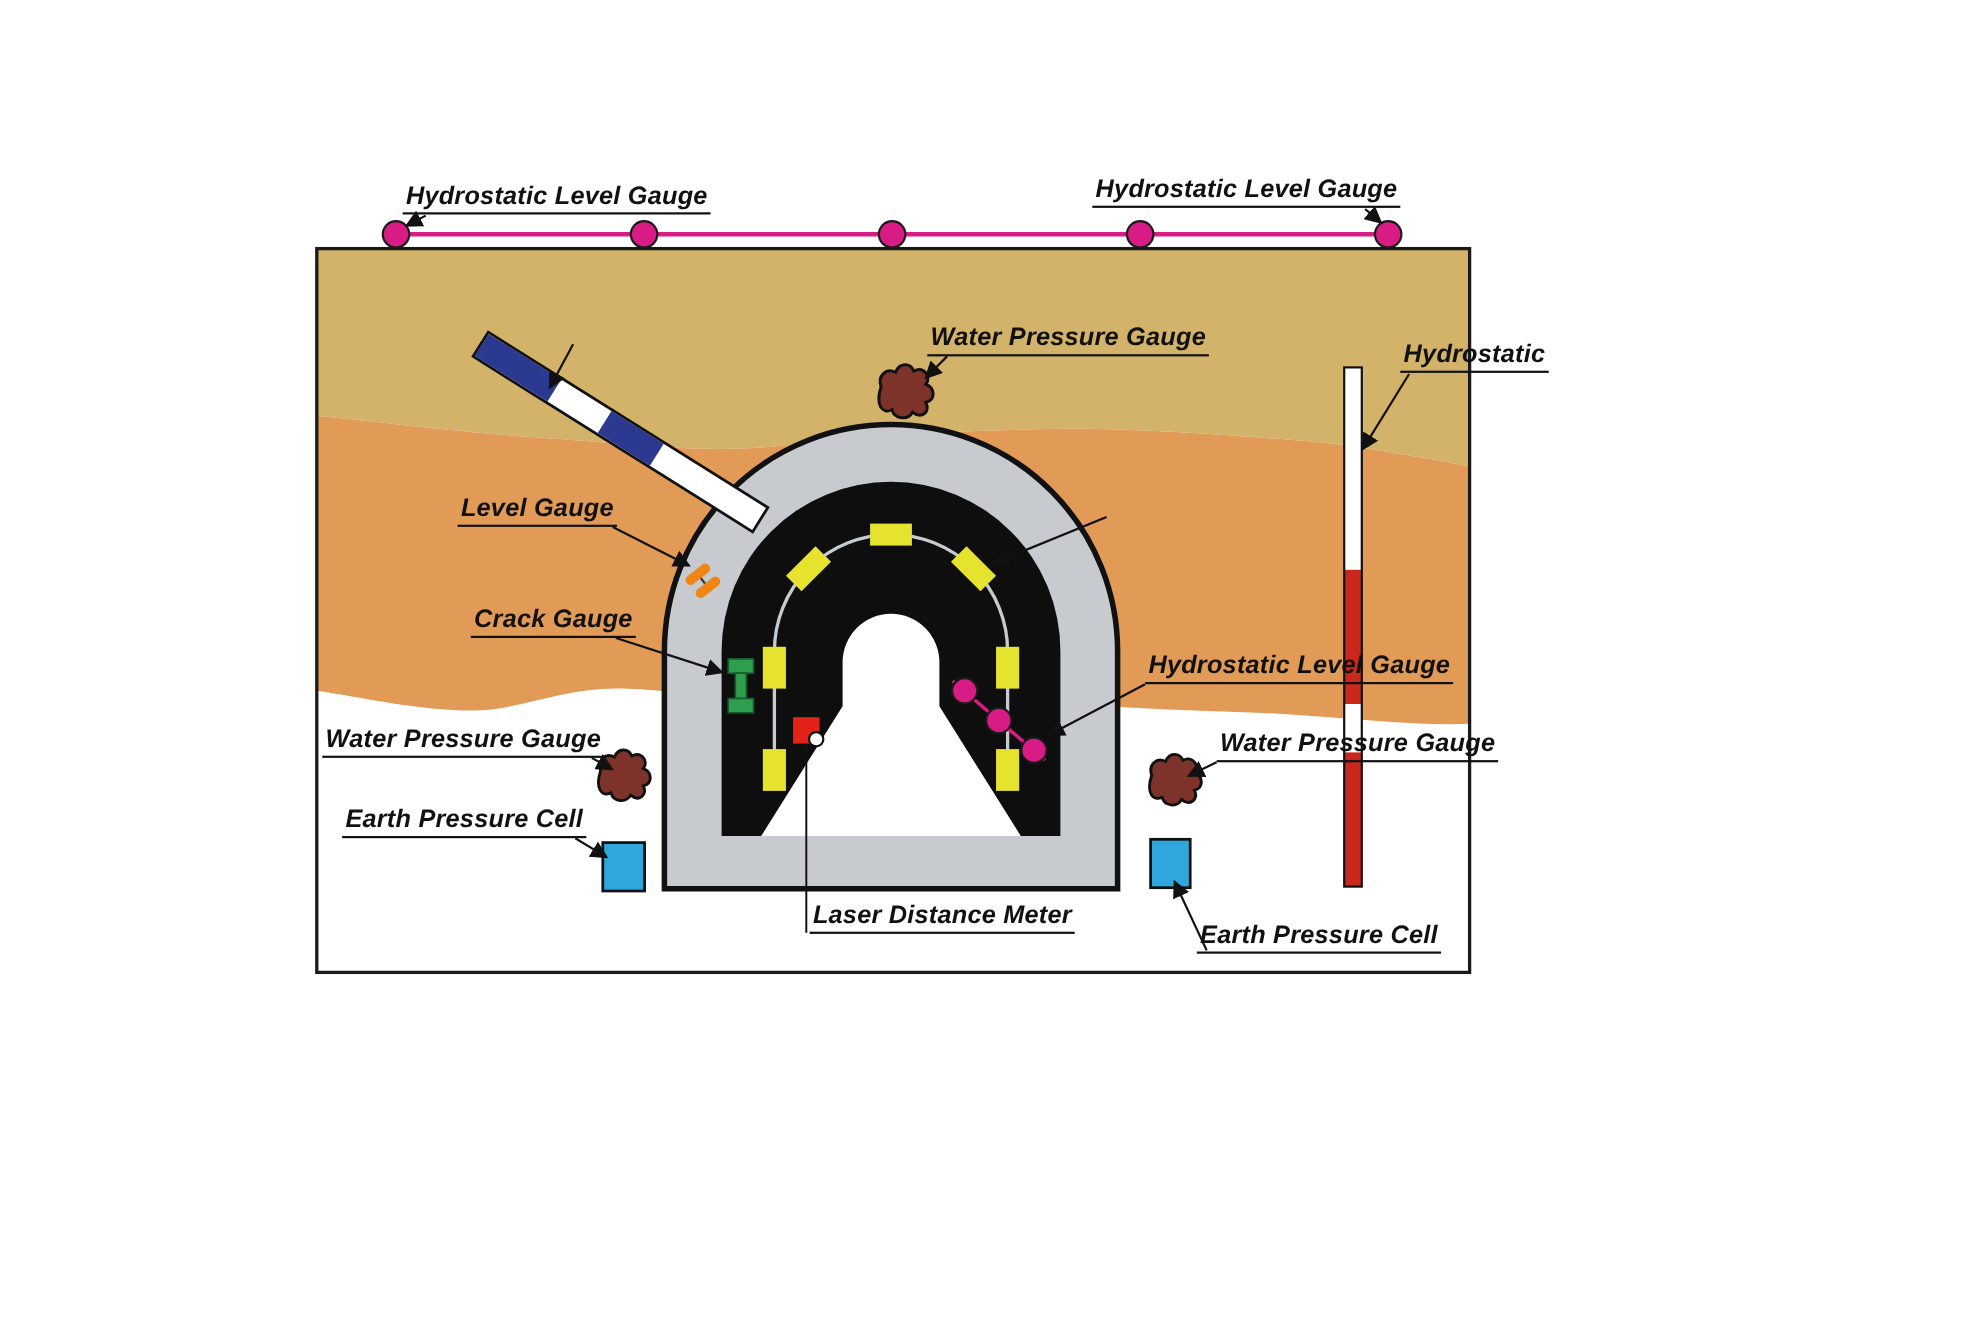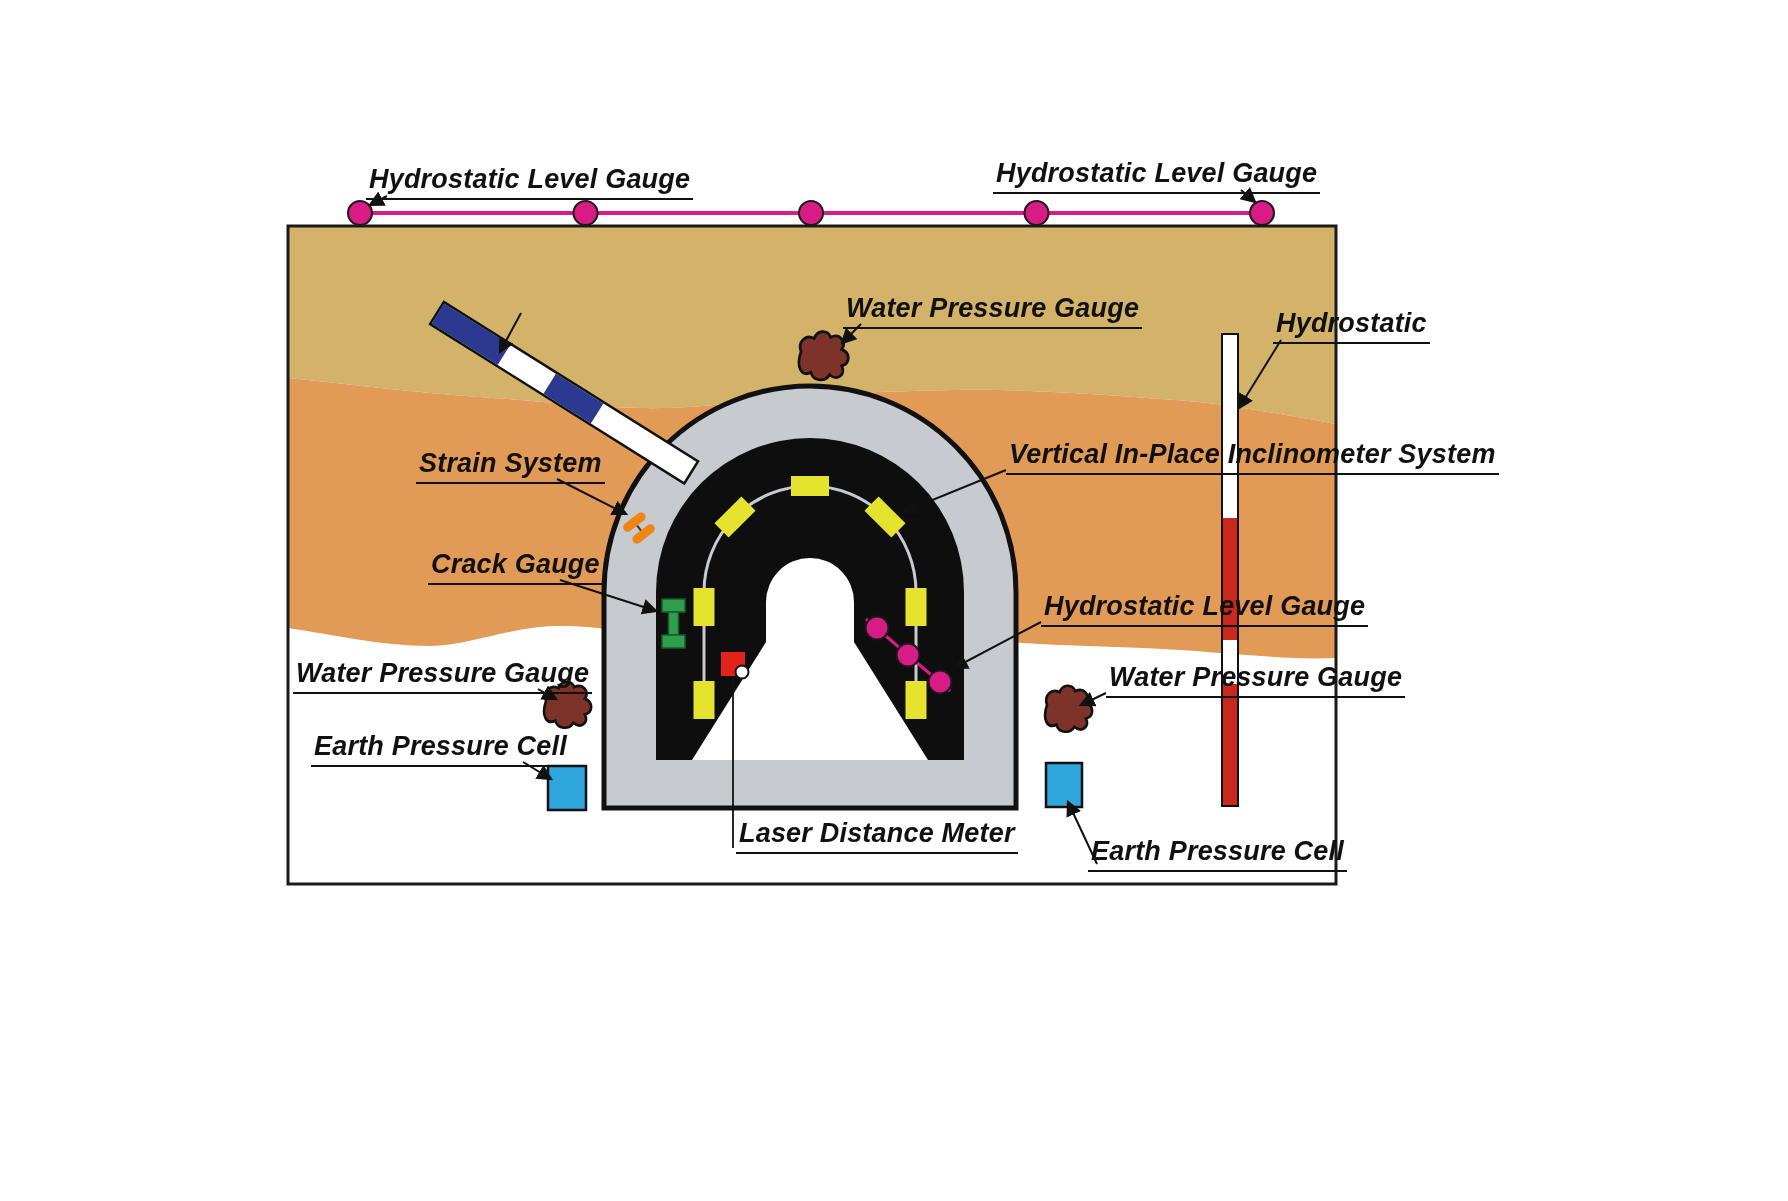--- a/index.html
+++ b/index.html
@@ -8,21 +8,21 @@
     position:relative;
     width:1788px;
     height:1201px;
     background:#ffffff;
     overflow:hidden;
     font-family:"Liberation Sans", sans-serif;
   }
   .canvas > svg { position:absolute; left:0; top:0; }
   .lbl {
     position:absolute;
-    font-size:27px;
+    font-size:23px;
     font-weight:bold;
     font-style:italic;
     color:#111111;
     white-space:nowrap;
     line-height:1.15;
     padding:0 3px 3px 3px;
     border-bottom:2.5px solid #111111;
     letter-spacing:0.2px;
   }
 </style>
@@ -146,22 +146,21 @@
     <line x1="523" y1="762" x2="551" y2="779"></line>
     <line x1="1106" y1="693" x2="1081" y2="705"></line>
     <line x1="1097" y1="864" x2="1068" y2="802"></line>
   </g>
 </svg>
 
 <div class="lbl" style="left:366px; top:164px;">Hydrostatic Level Gauge</div>
 <div class="lbl" style="left:993px; top:158px;">Hydrostatic Level Gauge</div>
 <div class="lbl" style="left:843px; top:293px;">Water Pressure Gauge</div>
 <div class="lbl" style="left:1273px; top:308px;">Hydrostatic</div>
-<div class="lbl" style="left:416px; top:448px;">Strain System</div>
-<div class="lbl" style="left:1006px; top:439px;">Vertical In-Place Inclinometer System</div>
+<div class="lbl" style="left:416px; top:448px;">Level Gauge</div>
 <div class="lbl" style="left:428px; top:549px;">Crack Gauge</div>
 <div class="lbl" style="left:1041px; top:591px;">Hydrostatic Level Gauge</div>
 <div class="lbl" style="left:293px; top:658px;">Water Pressure Gauge</div>
 <div class="lbl" style="left:311px; top:731px;">Earth Pressure Cell</div>
 <div class="lbl" style="left:736px; top:818px;">Laser Distance Meter</div>
 <div class="lbl" style="left:1106px; top:662px;">Water Pressure Gauge</div>
 <div class="lbl" style="left:1088px; top:836px;">Earth Pressure Cell</div>
 
 </div>
 

